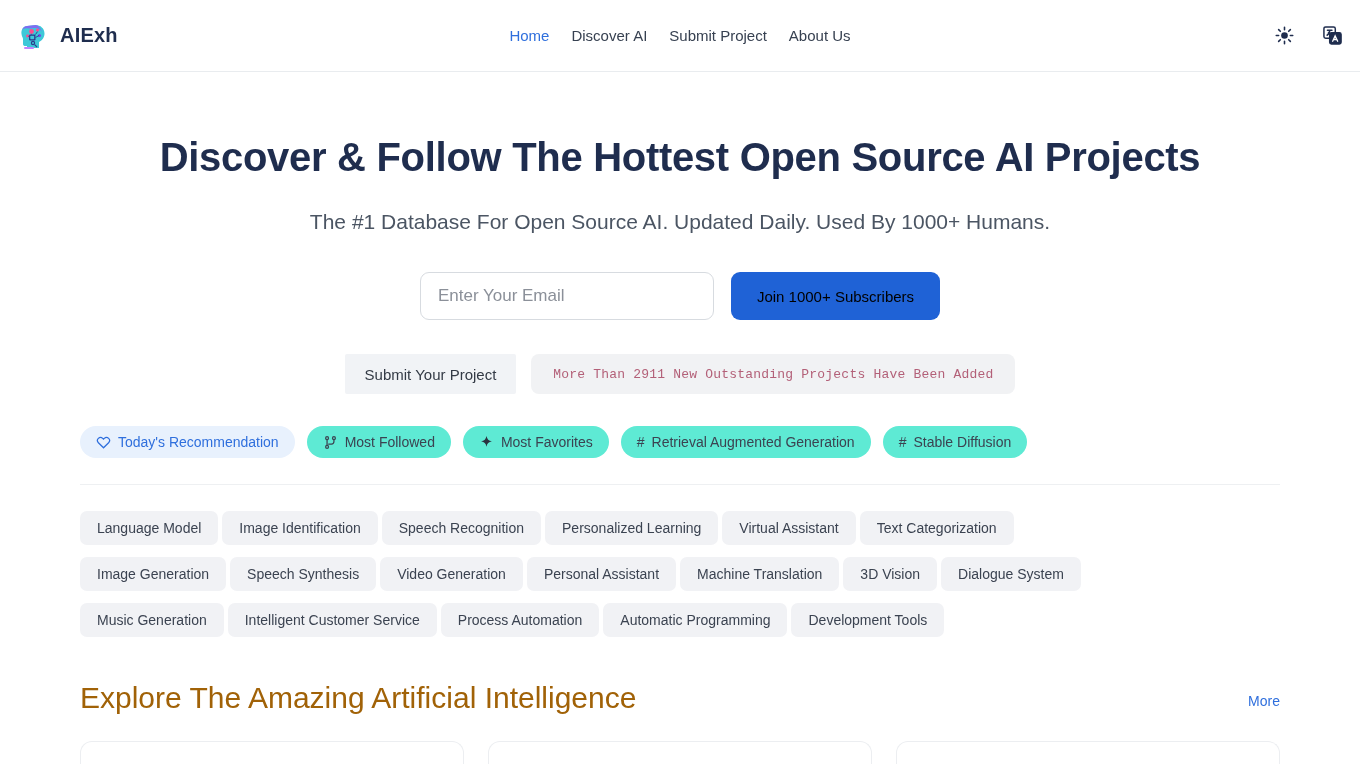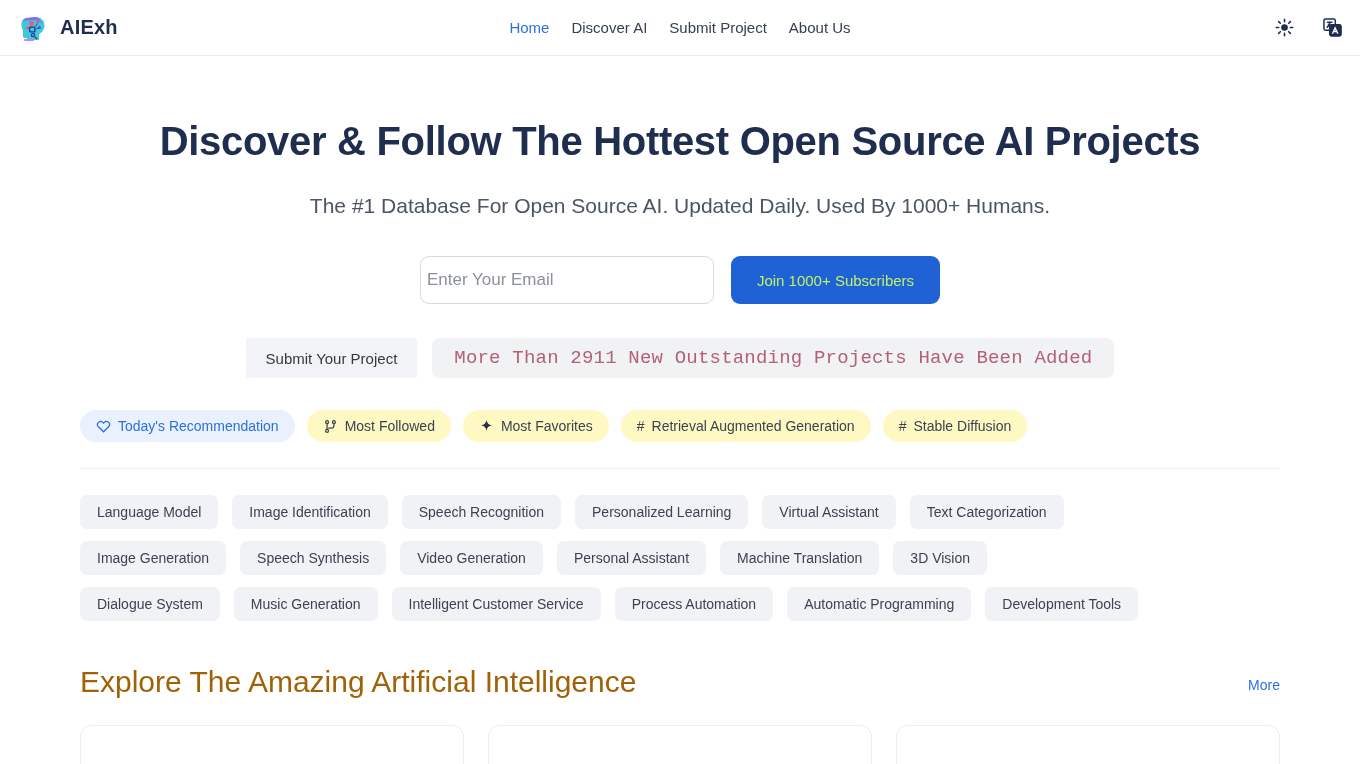--- a/index.html
+++ b/index.html
@@ -7,21 +7,21 @@
     width: 1360px;
     height: 764px;
     overflow: hidden;
     background: #ffffff;
     font-family: "Liberation Sans", sans-serif;
     -webkit-font-smoothing: antialiased;
   }
 
   
   .header {
-    height: 56px;
+    height: 72px;
     width: 100%;
     background: #ffffff;
     border-bottom: 1px solid #e9ecef;
     display: flex;
     align-items: center;
     position: relative;
   }
   .brand {
     display: flex;
     align-items: center;
@@ -92,33 +92,33 @@
     display: flex;
     justify-content: center;
     align-items: center;
     gap: 17px;
   }
   .email-input {
     width: 294px;
     height: 48px;
     border: 1px solid #d7dbe0;
     border-radius: 9px;
-    padding: 0 6px;
+    padding: 0 17px;
     font-size: 17px;
     color: #111827;
     font-family: "Liberation Sans", sans-serif;
     outline: none;
     background: #fff;
   }
   .email-input::placeholder { color: #8b9099; }
   .join-btn {
     height: 48px;
     padding: 0 26px;
     background: #1f62d6;
-    color: #bef264;
+    color: #000000;
     border: none;
     border-radius: 9px;
     font-size: 15px;
     font-family: "Liberation Sans", sans-serif;
     cursor: pointer;
   }
 
   
   .announce-row {
     margin-top: 34px;
@@ -139,40 +139,40 @@
     display: flex; align-items: center;
     cursor: pointer;
   }
   .announce {
     height: 40px;
     padding: 0 22px;
     background: #f1f2f4;
     border-radius: 8px;
     display: flex; align-items: center;
     font-family: "Liberation Mono", monospace;
-    font-size: 19px;
+    font-size: 13px;
     color: #b36078;
     letter-spacing: .2px;
     white-space: nowrap;
   }
 
   
   .filters {
     margin-top: 32px;
     padding: 0 80px;
     display: flex;
     align-items: center;
     gap: 12px;
     border-radius: 16px;
   }
   .pill {
     height: 32px;
     padding: 0 16px;
     border-radius: 16px;
-    background: #fef9c3;
+    background: #5eead4;
     color: #3b4351;
     font-size: 14px;
     display: flex;
     align-items: center;
     gap: 7px;
     white-space: nowrap;
     cursor: pointer;
   }
   .pill.active { background: #e8f1fd; color: #2f6fdd; }
   .pill .p-icon { display: flex; align-items: center; }
@@ -184,21 +184,21 @@
     height: 1px;
     background: #eef0f2;
   }
 
   
   .tags {
     margin-top: 26px;
     padding: 0 80px;
     display: flex;
     flex-wrap: wrap;
-    gap: 12px 14px;
+    gap: 12px 4px;
     max-width: 1220px;
   }
   .tag {
     height: 34px;
     padding: 0 17px;
     border-radius: 7px;
     background: #f1f2f5;
     color: #3b4351;
     font-size: 14px;
     display: flex;

